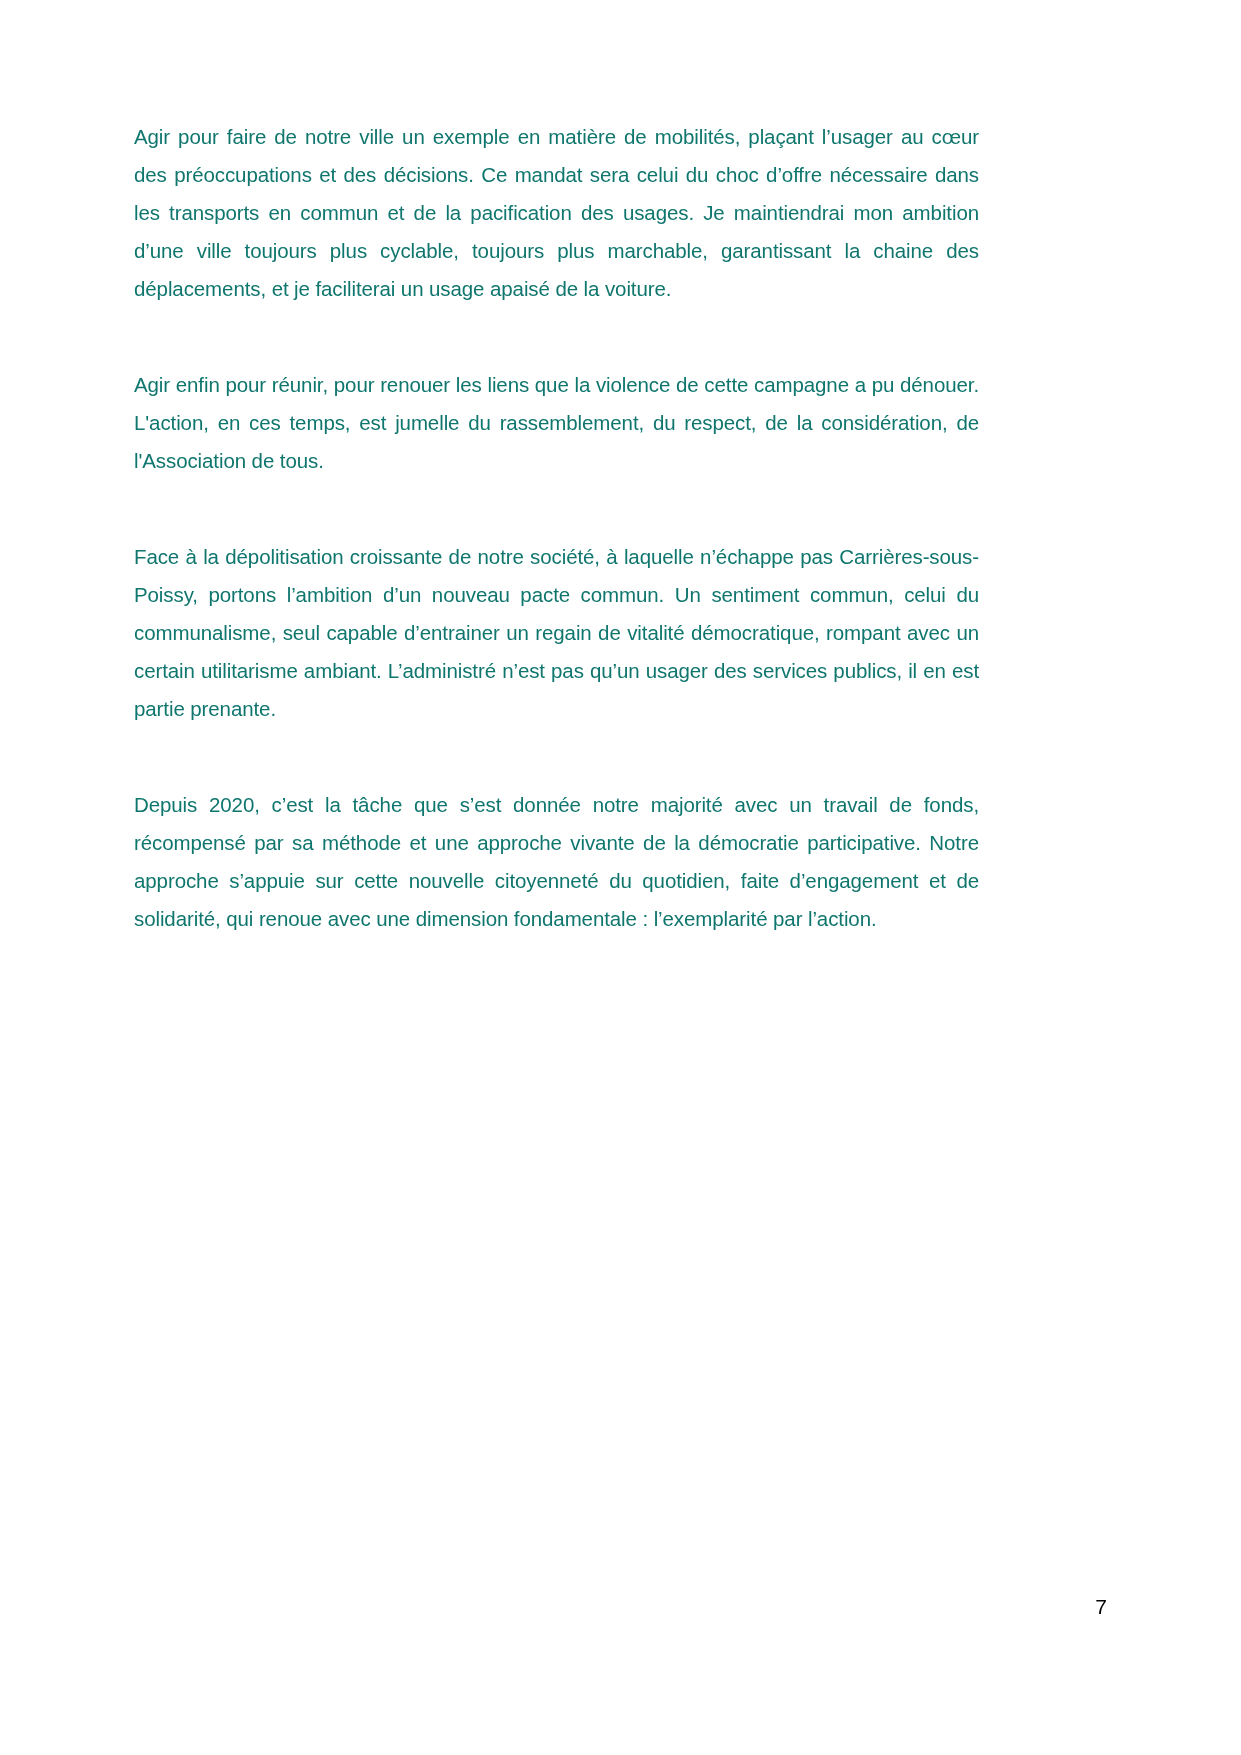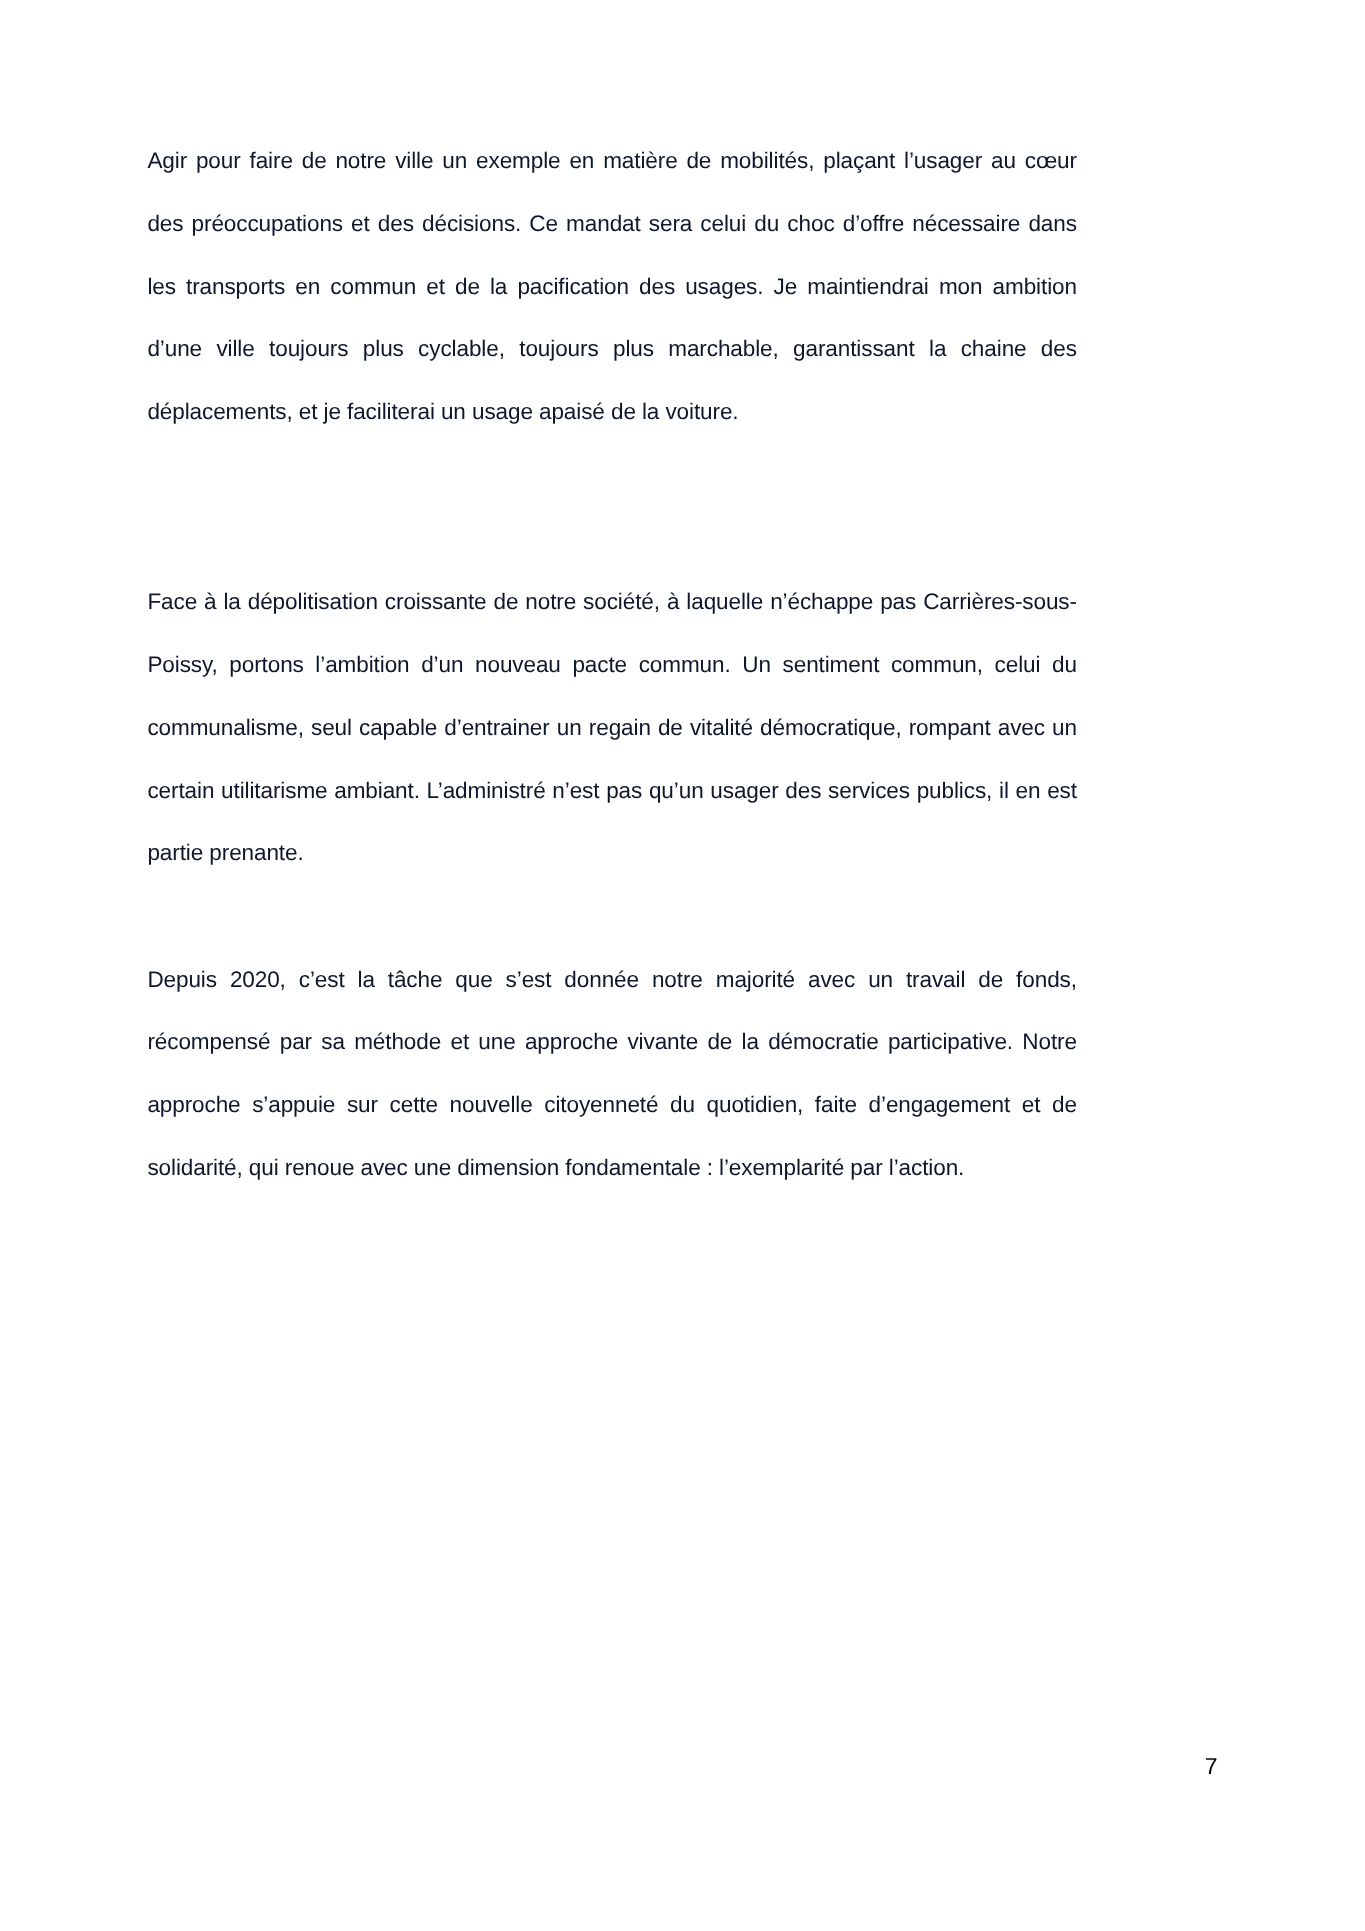--- a/index.html
+++ b/index.html
@@ -20,24 +20,24 @@
   }
   .content {
     position: absolute;
     left: 134px;
     top: 118px;
     width: 845px;
   }
   .para {
     margin: 0;
     font-size: 20.5px;
-    line-height: 57px;
+    line-height: 38px;
     text-align: justify;
     text-justify: inter-word;
-    color: #0f172a;
+    color: #0f766e;
     letter-spacing: -0.1px;
     word-spacing: 0px;
     hyphens: none;
   }
   .para.last-ragged {
     text-align: left;
   }
   
   .spacer-blank { height: 58px; }
 
@@ -56,20 +56,21 @@
 <body>
 
 <div class="page">
 
   <div class="content">
 
     <p class="para">Agir pour faire de notre ville un exemple en matière de mobilités, plaçant l’usager au cœur des préoccupations et des décisions. Ce mandat sera celui du choc d’offre nécessaire dans les transports en commun et de la pacification des usages. Je maintiendrai mon ambition d’une ville toujours plus cyclable, toujours plus marchable, garantissant la chaine des déplacements, et je faciliterai un usage apaisé de la voiture.</p>
 
     <div class="spacer-blank"></div>
 
+    <p class="para">Agir enfin pour réunir, pour renouer les liens que la violence de cette campagne a pu dénouer. L'action, en ces temps, est jumelle du rassemblement, du respect, de la considération, de l'Association de tous.</p>
 
     <div class="spacer-blank"></div>
 
     <p class="para">Face à la dépolitisation croissante de notre société, à laquelle n’échappe pas Carrières-sous-Poissy, portons l’ambition d’un nouveau pacte commun. Un sentiment commun, celui du communalisme, seul capable d’entrainer un regain de vitalité démocratique, rompant avec un certain utilitarisme ambiant. L’administré n’est pas qu’un usager des services publics, il en est partie prenante.</p>
 
     <div class="spacer-blank"></div>
 
     <p class="para">Depuis 2020, c’est la tâche que s’est donnée notre majorité avec un travail de fonds, récompensé par sa méthode et une approche vivante de la démocratie participative. Notre approche s’appuie sur cette nouvelle citoyenneté du quotidien, faite d’engagement et de solidarité, qui renoue avec une dimension fondamentale : l’exemplarité par l’action.</p>
 
 

